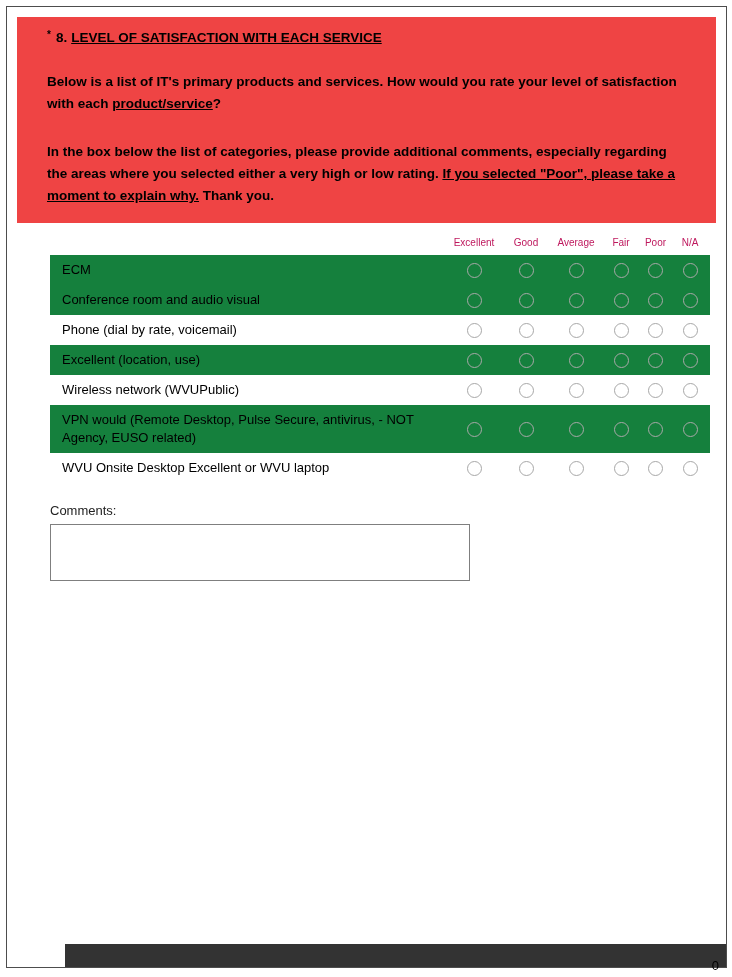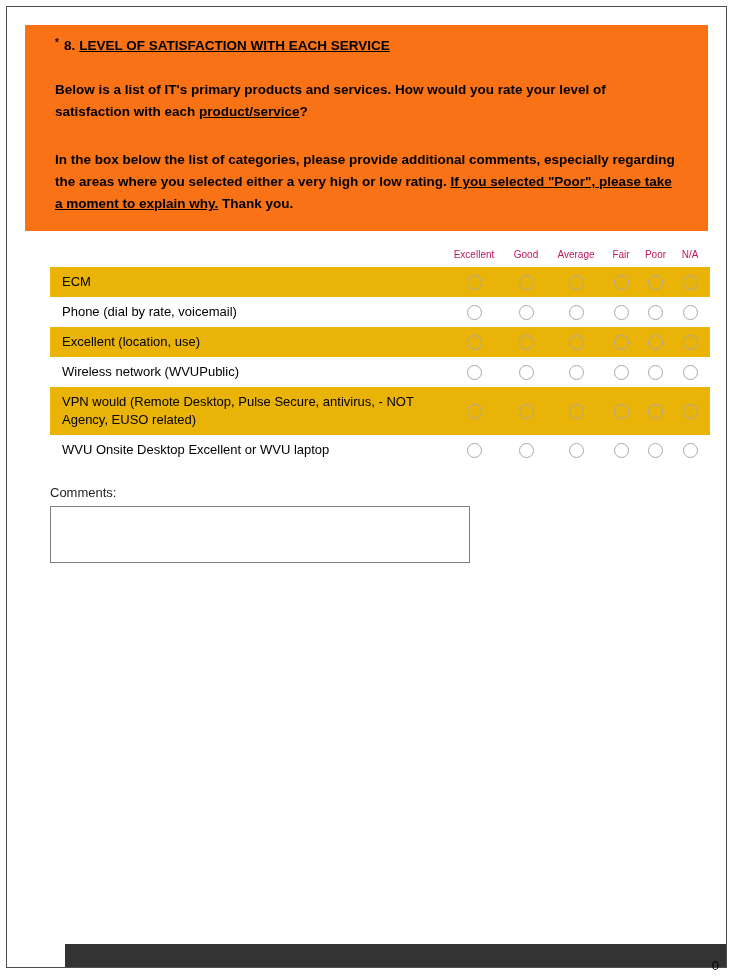--- a/index.html
+++ b/index.html
@@ -15,22 +15,22 @@
   .page {
     position: relative;
     width: 721px;
     height: 962px;
     margin: 6px 0 0 6px;
     border: 1px solid #4d4d4d;
     background: #fff;
     overflow: hidden;
   }
   .question-block {
-    margin: 18px;
-    background: #f97316;
+    margin: 10px;
+    background: #ef4444;
     padding: 12px 30px 16px 30px;
   }
   .q-title {
     font-size: 13.5px;
     font-weight: bold;
     color: #000;
   }
   .q-title .req {
     font-size: 10px;
     vertical-align: 4px;
@@ -73,21 +73,21 @@
   .cols > .col:nth-child(6) { width: 28px; }
   .col-head {
     font-size: 10px;
     color: #be185d;
     white-space: nowrap;
   }
   .matrix-row {
     display: flex;
     align-items: center;
   }
-  .matrix-row.striped { background: #eab308; }
+  .matrix-row.striped { background: #15803d; }
   .row-label {
     flex: 1;
     font-size: 13px;
     line-height: 18px;
     padding: 6px 10px 6px 12px;
     color: #000;
   }
   .radio {
     width: 15px;
     height: 15px;
@@ -187,20 +187,43 @@
               <span class="radio"></span>
             </div>
             <div class="col">
               <span class="radio"></span>
             </div>
             <div class="col">
               <span class="radio"></span>
             </div>
           </div>
         </div>
+        <div class="matrix-row striped">
+          <div class="row-label">Conference room and audio visual</div>
+          <div class="cols">
+            <div class="col">
+              <span class="radio"></span>
+            </div>
+            <div class="col">
+              <span class="radio"></span>
+            </div>
+            <div class="col">
+              <span class="radio"></span>
+            </div>
+            <div class="col">
+              <span class="radio"></span>
+            </div>
+            <div class="col">
+              <span class="radio"></span>
+            </div>
+            <div class="col">
+              <span class="radio"></span>
+            </div>
+          </div>
+        </div>
         <div class="matrix-row">
           <div class="row-label">Phone (dial by rate, voicemail)</div>
           <div class="cols">
             <div class="col">
               <span class="radio"></span>
             </div>
             <div class="col">
               <span class="radio"></span>
             </div>
             <div class="col">

